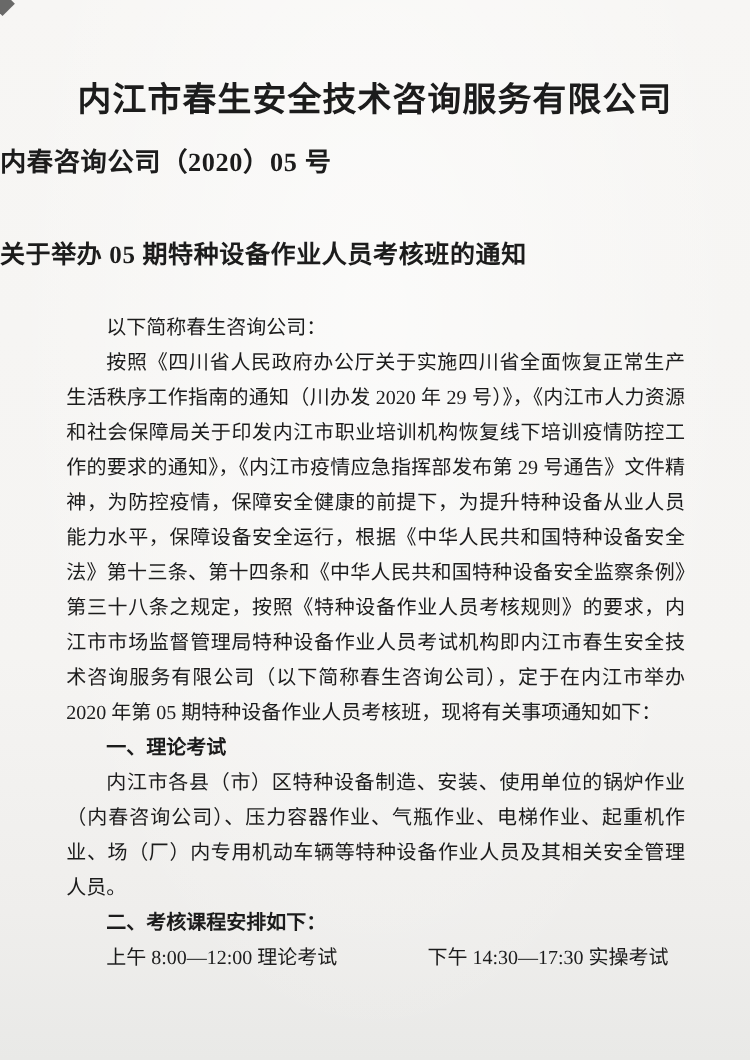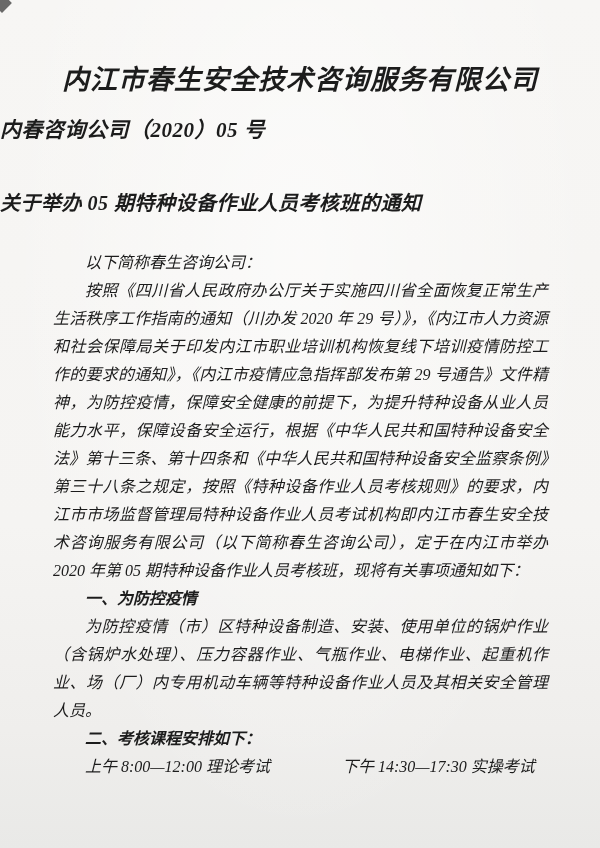--- a/index.html
+++ b/index.html
@@ -6,21 +6,20 @@
   .page{
     position:relative;
     width:600px;height:848px;
     margin:0 auto;
     background:
       radial-gradient(ellipse at 50% 30%, rgba(255,255,255,0.55), rgba(255,255,255,0) 70%),
       linear-gradient(180deg,#f7f6f4 0%, #f5f4f2 62%, #efeeec 86%, #e9e9e7 100%);
     overflow:hidden;
     font-family:"Liberation Serif","DejaVu Serif",serif;
     color:#1c1c1c;
-    font-style:italic;
   }
   
   .corner-artifact{
     position:absolute;top:-4px;left:-5px;width:14px;height:14px;
     background:#3a3a3a;
     transform:rotate(45deg);
     opacity:.75;
   }
   .company-title{
     padding-top:62px;
@@ -67,23 +66,23 @@
 
   <div class="doc-number">内春咨询公司（2020）05 号</div>
 
   <div class="notice-title">关于举办 05 期特种设备作业人员考核班的通知</div>
 
   <div class="body-block">
     <p class="para salutation">以下简称春生咨询公司：</p>
 
     <p class="para">按照《四川省人民政府办公厅关于实施四川省全面恢复正常生产生活秩序工作指南的通知（川办发 2020 年 29 号）》，《内江市人力资源和社会保障局关于印发内江市职业培训机构恢复线下培训疫情防控工作的要求的通知》，《内江市疫情应急指挥部发布第 29 号通告》文件精神，为防控疫情，保障安全健康的前提下，为提升特种设备从业人员能力水平，保障设备安全运行，根据《中华人民共和国特种设备安全法》第十三条、第十四条和《中华人民共和国特种设备安全监察条例》第三十八条之规定，按照《特种设备作业人员考核规则》的要求，内江市市场监督管理局特种设备作业人员考试机构即内江市春生安全技术咨询服务有限公司（以下简称春生咨询公司），定于在内江市举办 2020 年第 05 期特种设备作业人员考核班，现将有关事项通知如下：</p>
 
-    <p class="para sec-heading">一、为防控疫情</p>
+    <p class="para sec-heading">一、理论考试</p>
 
-    <p class="para">为防控疫情（市）区特种设备制造、安装、使用单位的锅炉作业（含锅炉水处理）、压力容器作业、气瓶作业、电梯作业、起重机作业、场（厂）内专用机动车辆等特种设备作业人员及其相关安全管理人员。</p>
+    <p class="para">内江市各县（市）区特种设备制造、安装、使用单位的锅炉作业（内春咨询公司）、压力容器作业、气瓶作业、电梯作业、起重机作业、场（厂）内专用机动车辆等特种设备作业人员及其相关安全管理人员。</p>
 
     <p class="para sec-heading">二、考核课程安排如下：</p>
 
 
 
     <div class="schedule-line">
       <span class="morning">上午 8:00—12:00 理论考试</span>
       <span class="afternoon">下午 14:30—17:30 实操考试</span>
     </div>
   </div>

